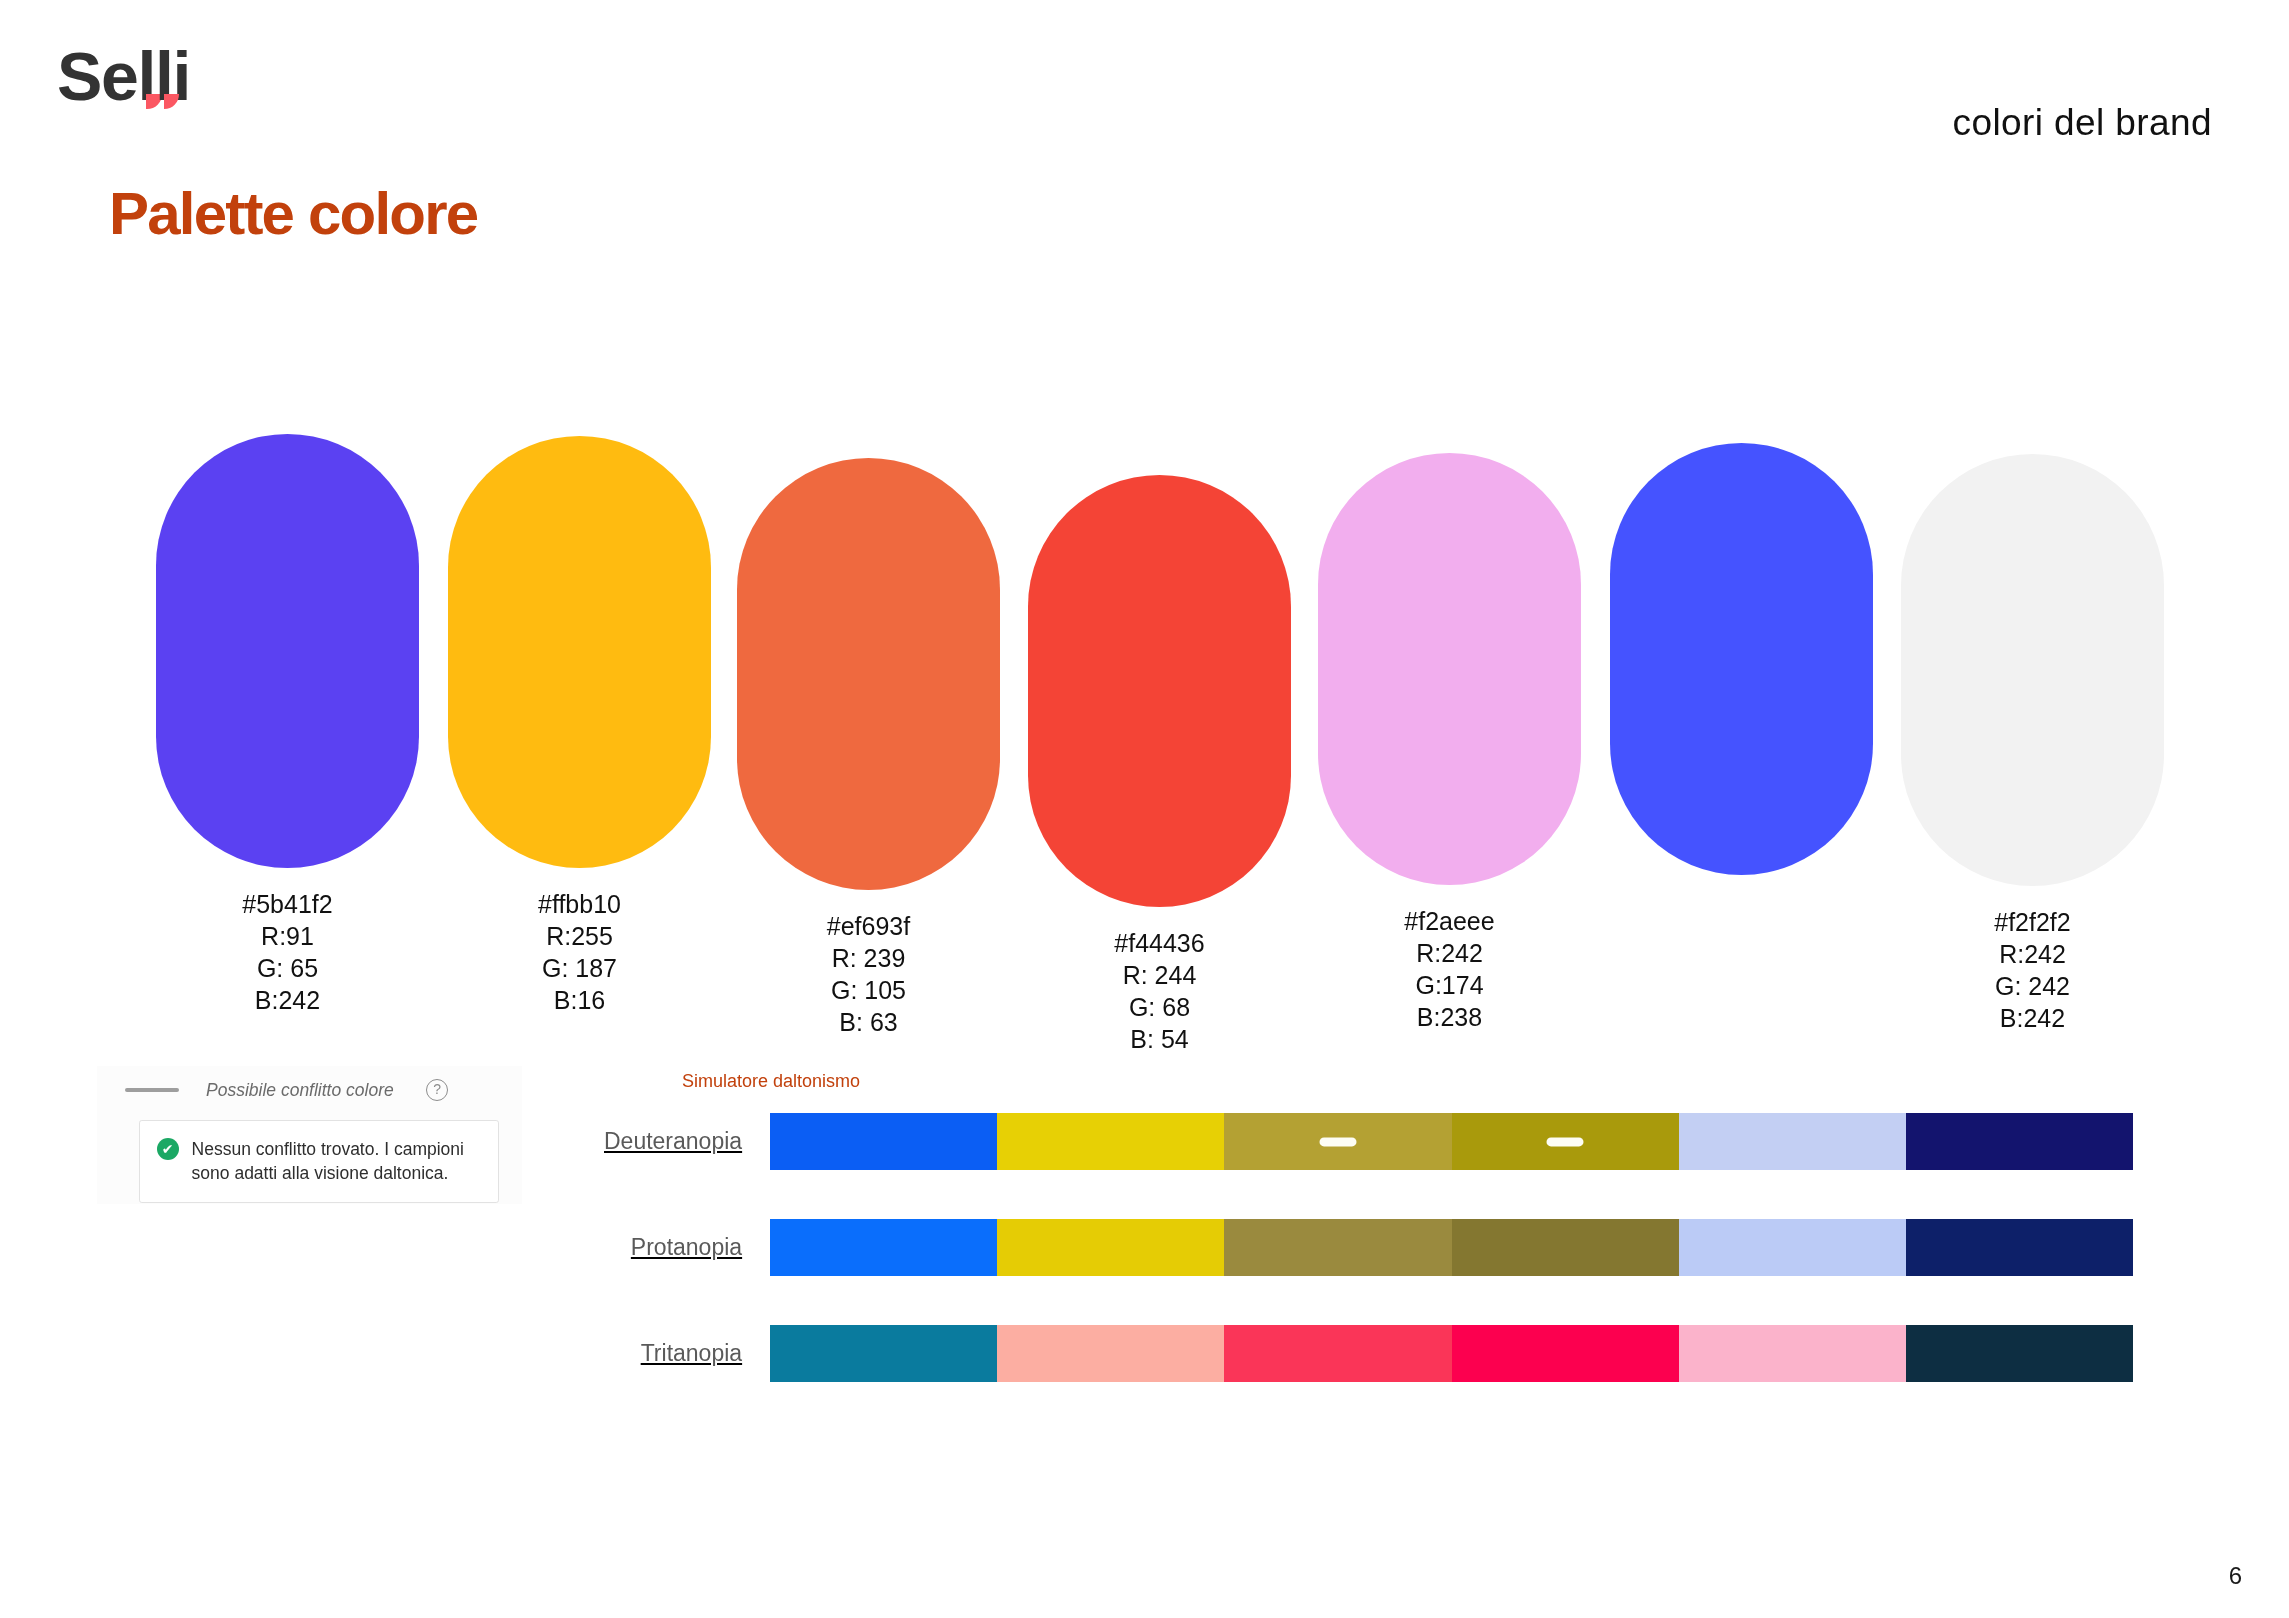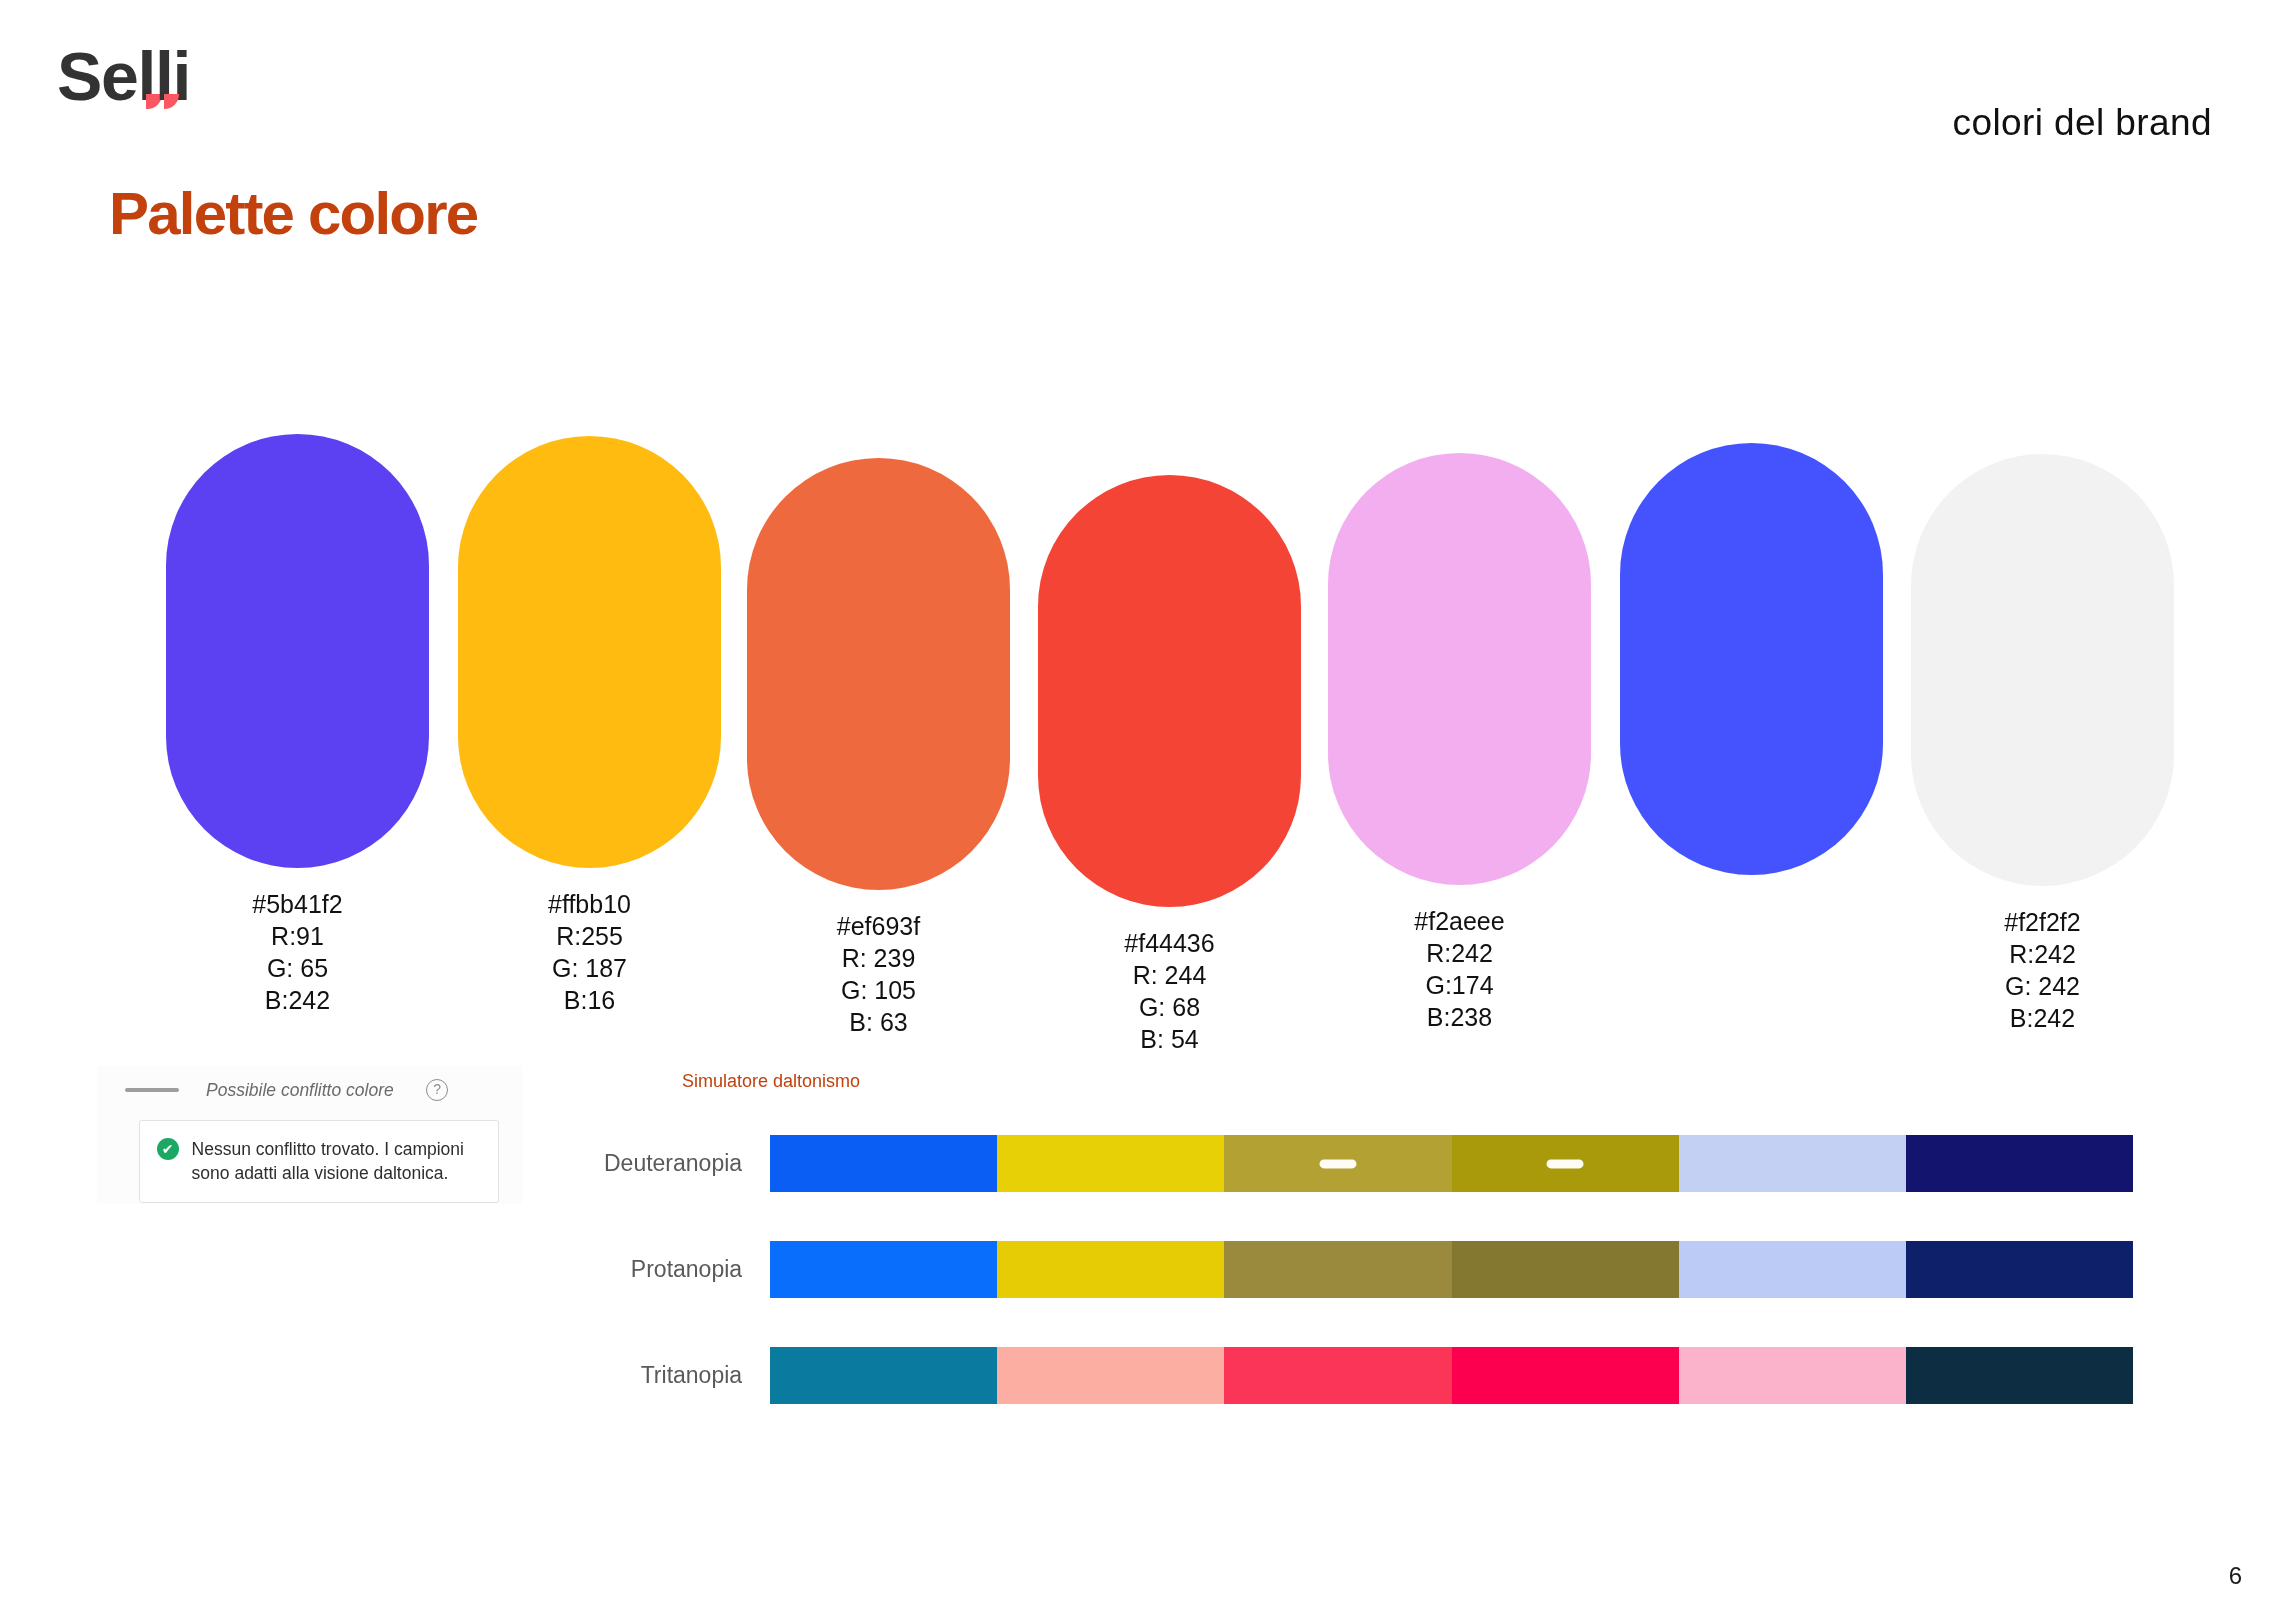--- a/index.html
+++ b/index.html
@@ -64,21 +64,21 @@
     font-size: 60px;
     font-weight: bold;
     letter-spacing: -1.8px;
     color: #c2410c;
     line-height: 1.1;
   }
 
   
   .swatch-row {
     position: absolute;
-    left: 166px;
+    left: 156px;
     top: 434px;
     width: 2012px;
     height: 461px;
   }
   .swatch {
     position: absolute;
     width: 263px;
   }
   .swatch-pill {
     width: 263px;
@@ -169,22 +169,23 @@
   .simulator-title {
     position: absolute;
     left: 16px;
     top: 0;
     font-size: 18px;
     color: #c2410c;
   }
   .sim-rows {
     position: absolute;
     left: -113px;
-    top: 64px;
+    top: 42px;
     width: 1580px;
+    text-decoration: underline;
   }
   .sim-row {
     display: flex;
     align-items: center;
     height: 57px;
     margin-bottom: 49px;
   }
   .sim-label {
     width: 231px;
     padding-right: 28px;

